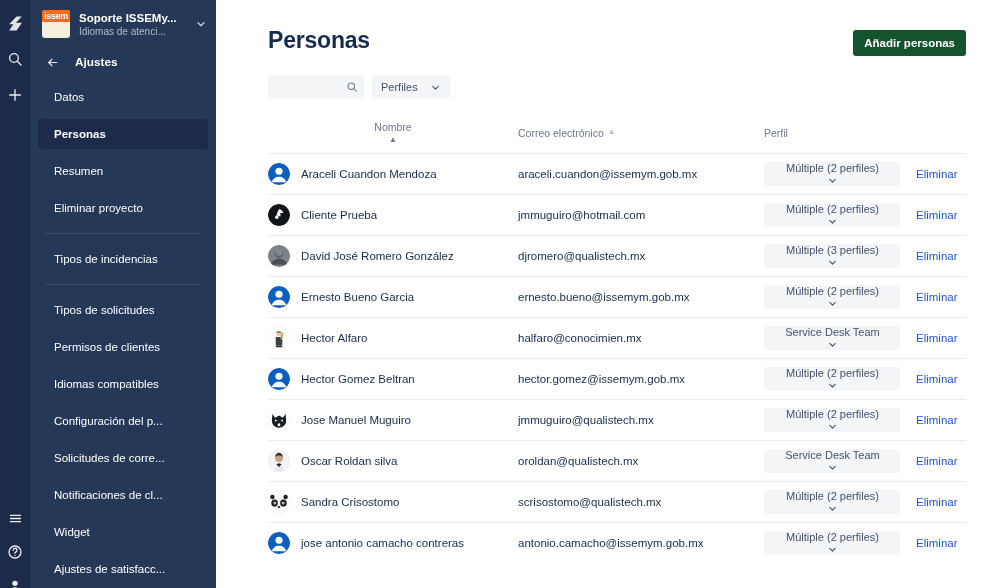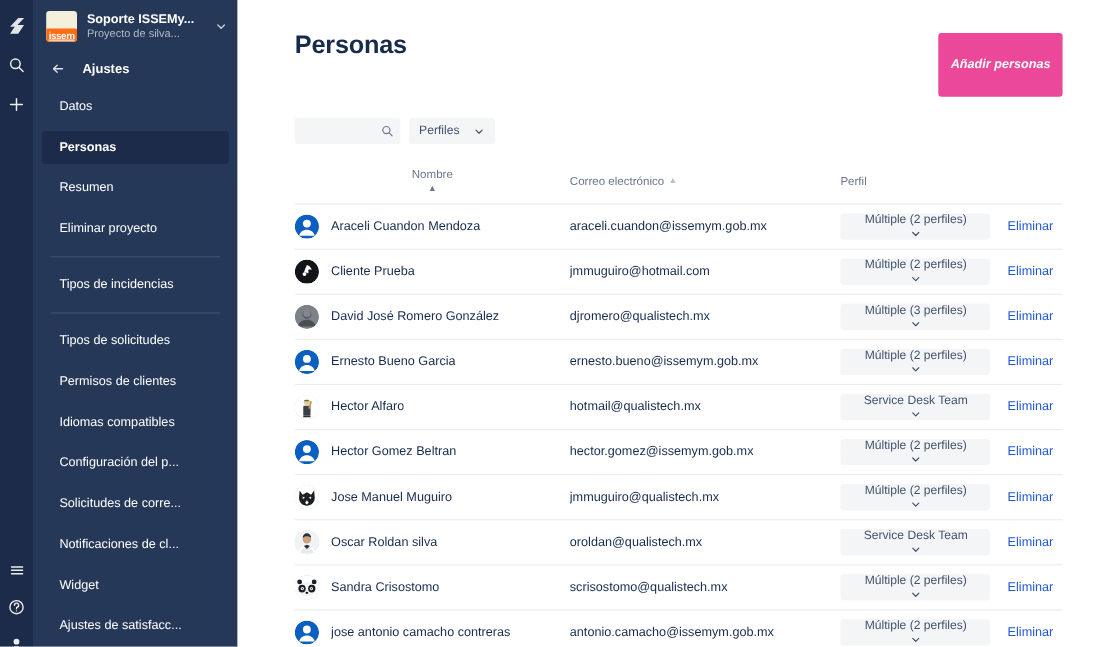--- a/index.html
+++ b/index.html
@@ -32,23 +32,22 @@
     color: #ffffff;
     position: relative;
     overflow: hidden;
   }
   .proj {
     display:flex; align-items:center; gap: 9px;
     padding: 10px 8px 9px 12px;
   }
   .proj-logo {
     width: 16px; height: 28px; min-width:28px; border-radius: 3px;
-    background: #f4f0dc; display:flex; align-items:flex-end; justify-content:center;
+    background: #f4f0dc; display:flex; align-items:flex-start; justify-content:center;
     overflow:hidden;
-    text-decoration:underline;
   }
   .proj-logo-txt {
     font-size: 9px; font-weight: 700; letter-spacing: -0.4px;
     color:#ff6a13; background:#ff6a13; color:#fff;
     padding: 1px 2px; border-radius:1px;
     font-family:"Liberation Sans", sans-serif;
   }
   .proj-text { flex: 1; min-width: 0; }
   .proj-name {
     font-size: 11.5px; font-weight: 700; color:#ffffff;
@@ -87,27 +86,26 @@
     position: relative; overflow: hidden;
   }
   .main-inner { padding: 26px 32px 0 52px; }
 
   .page-head { display:flex; align-items:flex-start; justify-content:space-between; }
   .page-title {
     font-size: 23px; font-weight: 700; color:#172b4d;
     letter-spacing: -0.2px; line-height: 28px;
   }
   .btn-primary {
-    background:#ec4899; color:#ffffff;
+    background:#14532d; color:#ffffff;
     font-size: 11.5px; font-weight: 700;
     border: none; border-radius: 3px;
-    padding: 23px 11px; cursor: pointer; white-space:nowrap;
+    padding: 7px 11px; cursor: pointer; white-space:nowrap;
     font-family:"Liberation Sans", sans-serif;
     margin-top: 4px;
-    font-style: italic;
   }
 
   .filters { display:flex; align-items:center; gap: 8px; margin-top: 19px; }
   .search-box {
     width: 96px; height: 24px; background:#f4f5f7; border-radius: 3px;
     display:flex; align-items:center; padding: 0 6px 0 8px;
     position: relative;
   }
   .search-input {
     flex:1; border:none; background:transparent; outline:none;
@@ -210,21 +208,21 @@
   </div>
 
   <div class="side">
 
     <div class="proj">
       <div class="proj-logo">
         <span class="proj-logo-txt">issem</span>
       </div>
       <div class="proj-text">
         <div class="proj-name">Soporte ISSEMy...</div>
-        <div class="proj-sub">Proyecto de silva...</div>
+        <div class="proj-sub">Idiomas de atenci...</div>
       </div>
       <div class="proj-caret">
         <svg width="12" height="12" viewBox="0 0 24 24" fill="none" stroke="#c9d1dc" stroke-width="2.4" stroke-linecap="round" stroke-linejoin="round">
           <polyline points="6,9.5 12,15.5 18,9.5"></polyline>
         </svg>
       </div>
     </div>
 
     <div class="back-row">
       <span class="back-arrow">
@@ -395,21 +393,21 @@
             </div>
             <div class="row">
               <div class="cell-name">
                 <span class="avatar">
                   <svg width="22" height="22" viewBox="0 0 40 40">
                     <use href="#av-character"></use>
                   </svg>
                 </span>
                 <span class="uname">Hector Alfaro</span>
               </div>
-              <div class="cell-mail">hotmail@qualistech.mx</div>
+              <div class="cell-mail">halfaro@conocimien.mx</div>
               <div class="cell-prof">
                 <span class="prof-pill">
                   <span class="prof-pill-label">Service Desk Team</span>
                   <span class="chev">
                     <svg width="11" height="11" viewBox="0 0 24 24" fill="none" stroke="#42526e" stroke-width="2.4" stroke-linecap="round" stroke-linejoin="round">
                       <polyline points="6,9.5 12,15.5 18,9.5"></polyline>
                     </svg>
                   </span>
                 </span>
                 <span class="link-del">Eliminar</span>

